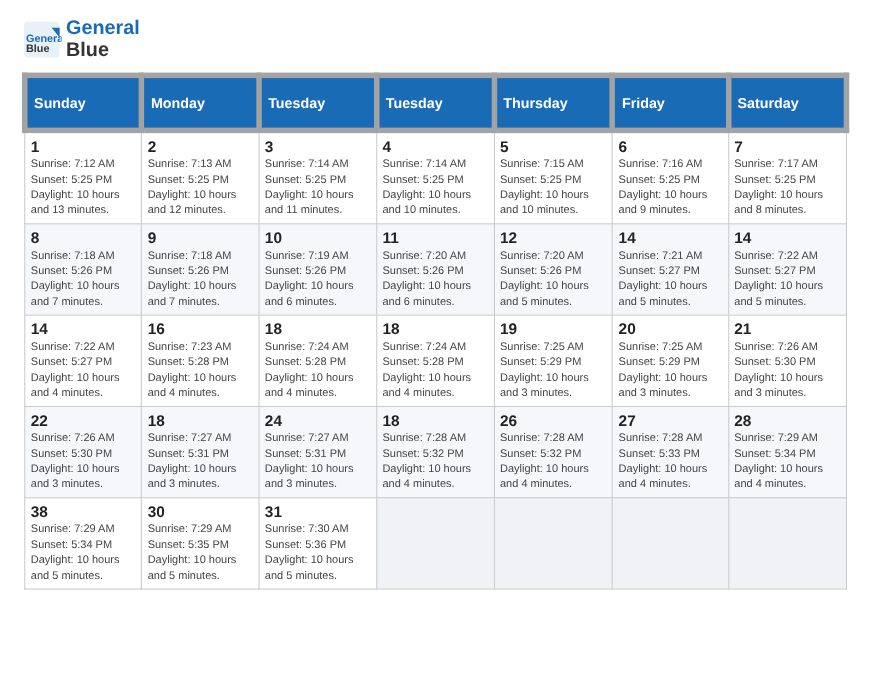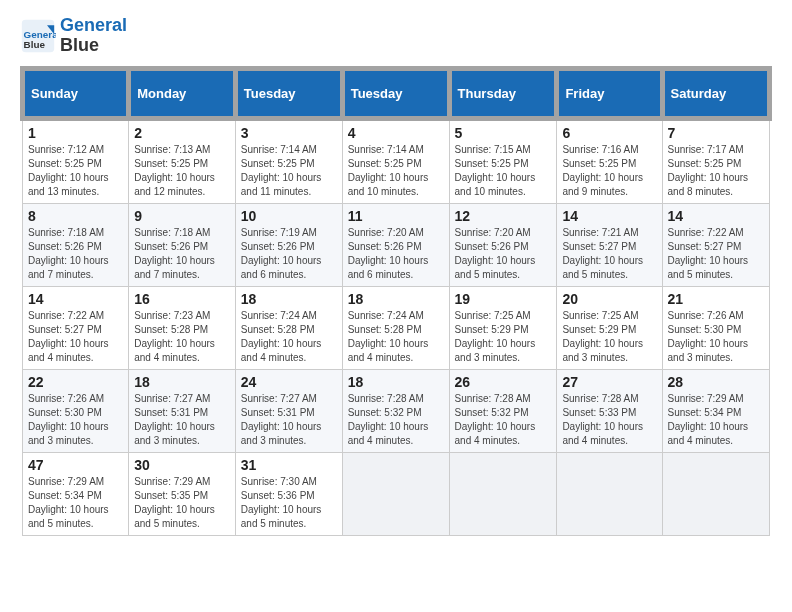--- a/index.html
+++ b/index.html
@@ -240,21 +240,21 @@
             <span class="day-number">27</span>
             <div class="day-info">Sunrise: 7:28 AM<br>Sunset: 5:33 PM<br>Daylight: 10 hours<br>and 4 minutes.</div>
           </td>
           <td>
             <span class="day-number">28</span>
             <div class="day-info">Sunrise: 7:29 AM<br>Sunset: 5:34 PM<br>Daylight: 10 hours<br>and 4 minutes.</div>
           </td>
         </tr>
         <tr>
           <td>
-            <span class="day-number">47</span>
+            <span class="day-number">38</span>
             <div class="day-info">Sunrise: 7:29 AM<br>Sunset: 5:34 PM<br>Daylight: 10 hours<br>and 5 minutes.</div>
           </td>
           <td>
             <span class="day-number">30</span>
             <div class="day-info">Sunrise: 7:29 AM<br>Sunset: 5:35 PM<br>Daylight: 10 hours<br>and 5 minutes.</div>
           </td>
           <td>
             <span class="day-number">31</span>
             <div class="day-info">Sunrise: 7:30 AM<br>Sunset: 5:36 PM<br>Daylight: 10 hours<br>and 5 minutes.</div>
           </td>

